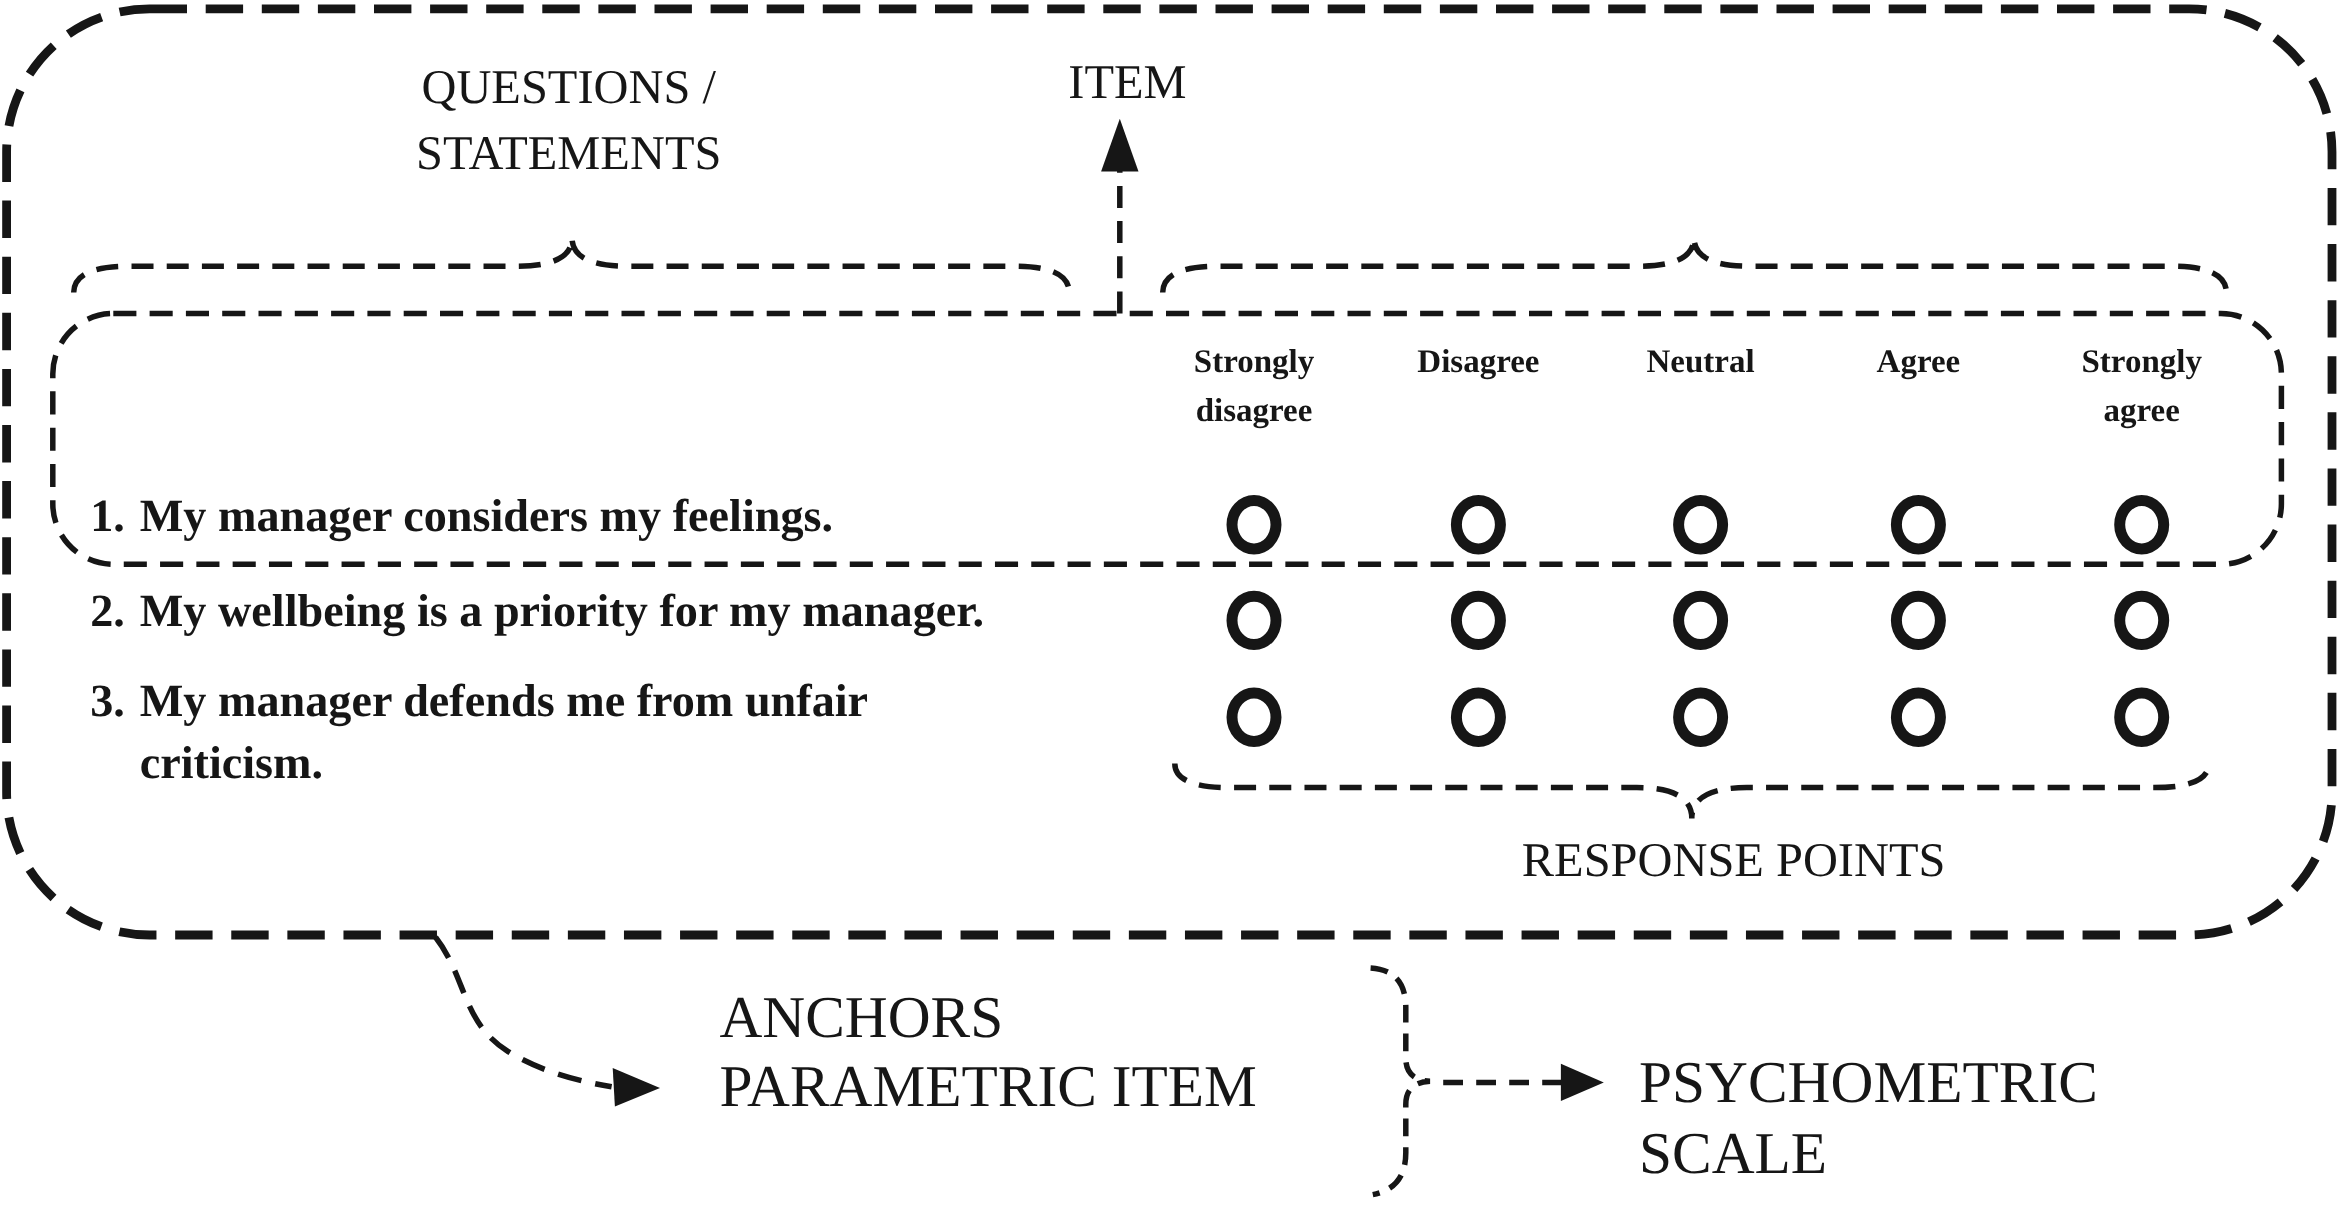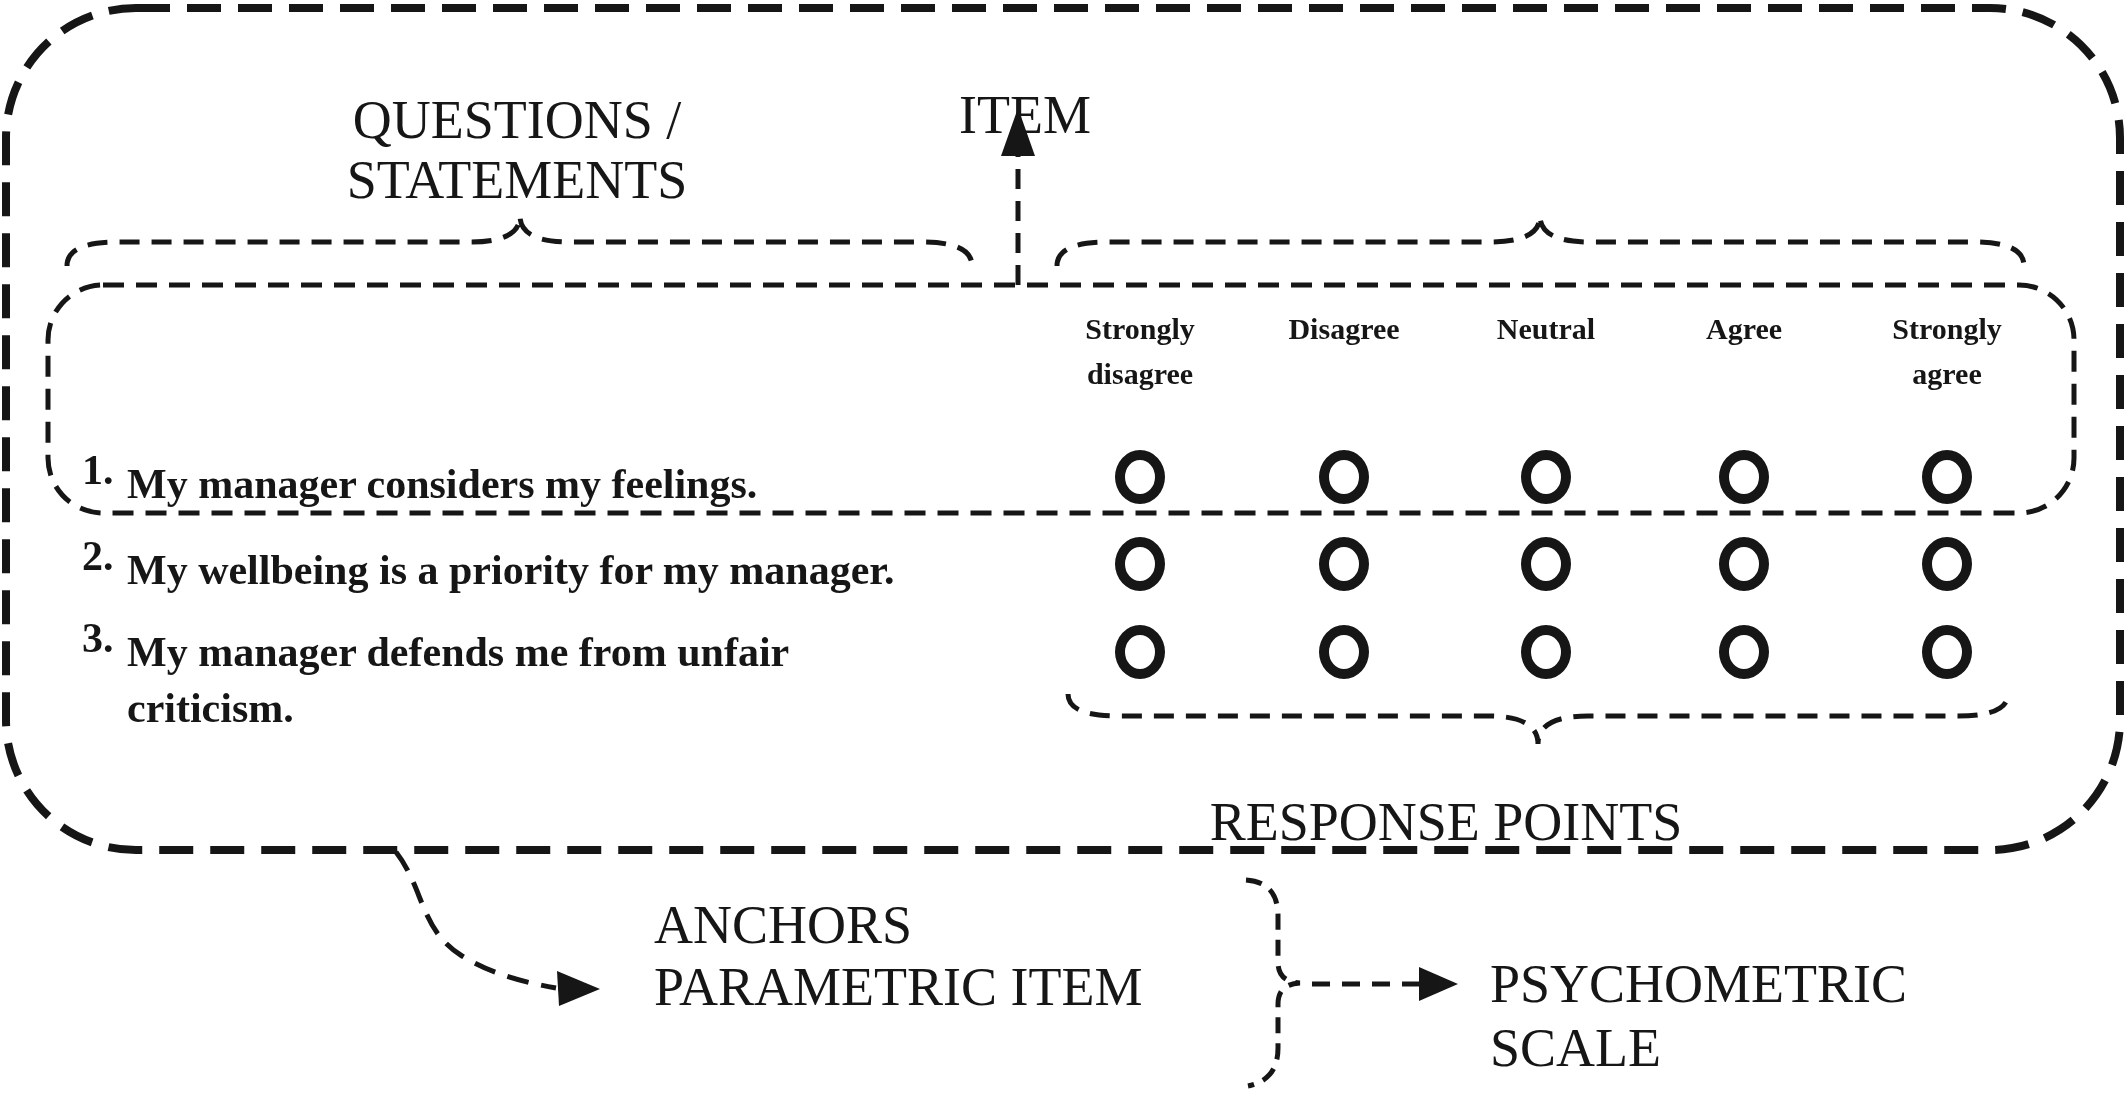--- a/index.html
+++ b/index.html
@@ -1,29 +1,29 @@
 <!DOCTYPE html>
 <html><head>
 <meta charset="utf-8">
 <style>
   html,body{margin:0;padding:0;background:#ffffff;}
   .canvas{
     position:relative;width:2128px;height:1095px;background:#ffffff;
     font-family:"Liberation Serif","DejaVu Serif",serif;color:#161616;overflow:hidden;
   }
   .art{position:absolute;left:0;top:0;width:2128px;height:1095px;}
-  .caps{position:absolute;font-size:54px;line-height:60px;letter-spacing:0px;white-space:nowrap;margin-top:40px;}
+  .caps{position:absolute;font-size:44px;line-height:60px;letter-spacing:0px;white-space:nowrap;}
   .centered{transform:translateX(-50%);text-align:center;}
   .anchor-head{
     position:absolute;transform:translateX(-50%);text-align:center;
     font-weight:bold;font-size:30px;line-height:45px;white-space:nowrap;top:306px;
   }
   .question{position:absolute;display:flex;font-weight:bold;font-size:42px;line-height:48px;}
   .question .num{width:45px;flex:0 0 45px;}
-  .question .qtext{white-space:nowrap;margin-top:14px;}
+  .question .qtext{white-space:nowrap;}
   .question.wrap .qtext{white-space:normal;width:700px;line-height:56px;}
   .question.wrap{line-height:56px;}
   .circle{
     position:absolute;width:50px;height:54px;border:10px solid #161616;border-radius:50%;
     box-sizing:border-box;background:#ffffff;cursor:pointer;
   }
   .outblock{position:absolute;font-size:54px;line-height:62px;white-space:nowrap;}
   .resblock{position:absolute;font-size:54px;line-height:64px;white-space:nowrap;}
 </style>
 </head>
@@ -105,21 +105,21 @@
   <div class="circle" style="left:1521px;top:537px;"></div>
   <div class="circle" style="left:1719px;top:537px;"></div>
   <div class="circle" style="left:1922px;top:537px;"></div>
 
   <div class="circle" style="left:1115px;top:625px;"></div>
   <div class="circle" style="left:1319px;top:625px;"></div>
   <div class="circle" style="left:1521px;top:625px;"></div>
   <div class="circle" style="left:1719px;top:625px;"></div>
   <div class="circle" style="left:1922px;top:625px;"></div>
 
-  <div class="caps centered" style="left:1446px;top:752px;text-align:right;">RESPONSE POINTS</div>
+  <div class="caps centered" style="left:1576px;top:752px;text-align:right;">RESPONSE POINTS</div>
 
   <div class="outblock" style="left:654px;top:894px;">
     <div>ANCHORS</div>
     <div>PARAMETRIC ITEM</div>
   </div>
 
   <div class="resblock" style="left:1490px;top:952px;">
     <div>PSYCHOMETRIC</div>
     <div>SCALE</div>
   </div>

